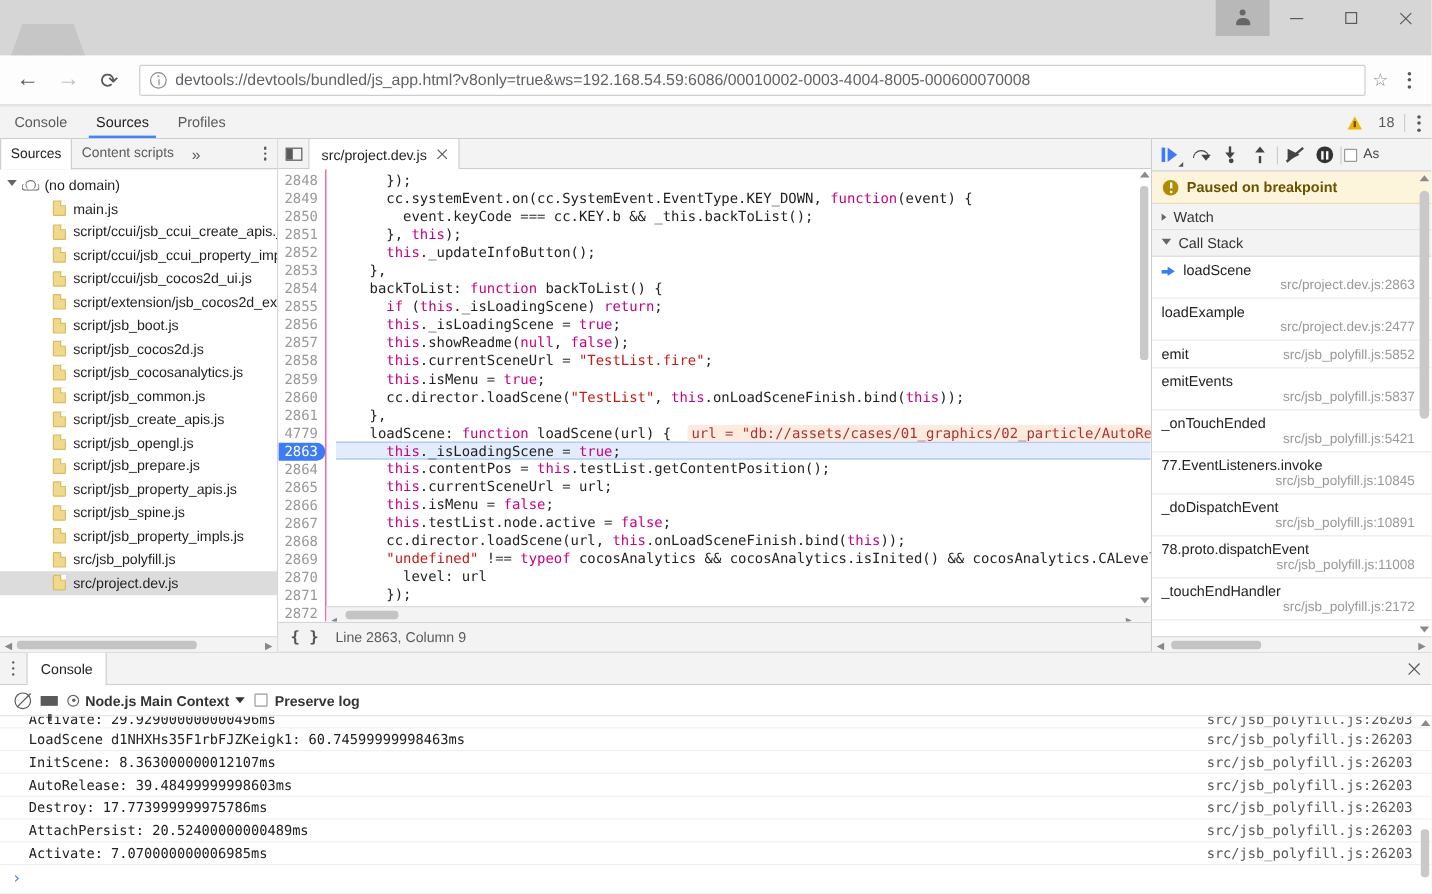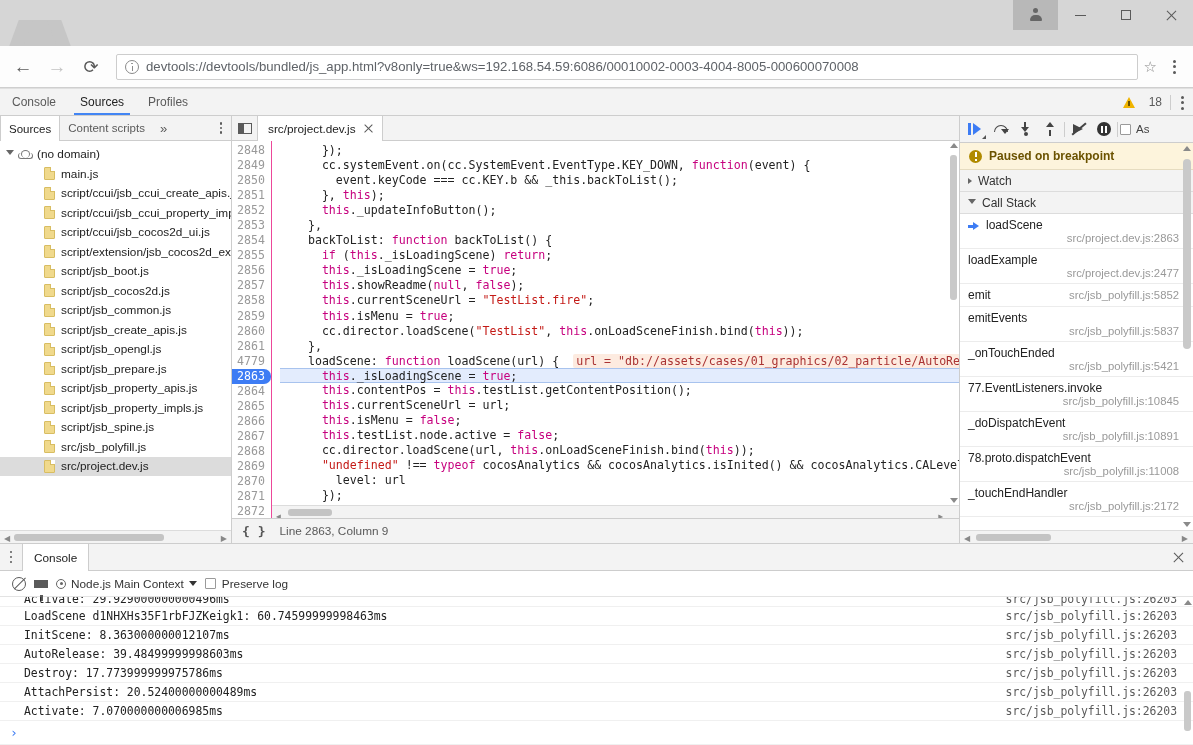--- a/index.html
+++ b/index.html
@@ -571,21 +571,21 @@
   }
   .dclose-g { width:13px;height:13px;position:relative; }
   .dclose-g:before,.dclose-g:after{content:"";position:absolute;left:0;top:6px;width:13px;height:1.3px;background:#5a5a5a;}
   .dclose-g:before{transform:rotate(45deg);} .dclose-g:after{transform:rotate(-45deg);}
 
   .console-toolbar {
     height: 26px; flex:0 0 auto;
     background:#fff; border-bottom:1px solid #e3e3e3;
     display:flex;align-items:center;gap:8px;
     padding-left:12px;
-    font-size: 11.8px; color:#333;
+    font-size: 11.8px; color:#333;font-weight:bold;
   }
   .clear-g {
     width:14px;height:14px;border:1.4px solid #5a5a5a;border-radius:50%;position:relative;
   }
   .clear-g:after{content:"";position:absolute;left:-1px;top:5px;width:16px;height:1.4px;background:#5a5a5a;transform:rotate(-45deg);}
   .filter-g {
     width:0;height:0;border-left:7px solid #5a5a5a;border-right:7px solid #5a5a5a;border-top:8px solid #5a5a5a;
     position:relative;
   }
   .filter-g:after{content:"";position:absolute;left:-1.5px;top:7px;width:3px;height:6px;background:#5a5a5a;}
@@ -730,45 +730,49 @@
               <div class="tree-item">
                 <span class="filejs"></span>
                 <span>script/jsb_boot.js</span>
               </div>
               <div class="tree-item">
                 <span class="filejs"></span>
                 <span>script/jsb_cocos2d.js</span>
               </div>
               <div class="tree-item">
                 <span class="filejs"></span>
+                <span>script/jsb_cocosanalytics.js</span>
+              </div>
+              <div class="tree-item">
+                <span class="filejs"></span>
                 <span>script/jsb_common.js</span>
               </div>
               <div class="tree-item">
                 <span class="filejs"></span>
                 <span>script/jsb_create_apis.js</span>
               </div>
               <div class="tree-item">
                 <span class="filejs"></span>
                 <span>script/jsb_opengl.js</span>
               </div>
               <div class="tree-item">
                 <span class="filejs"></span>
                 <span>script/jsb_prepare.js</span>
               </div>
               <div class="tree-item">
                 <span class="filejs"></span>
                 <span>script/jsb_property_apis.js</span>
               </div>
               <div class="tree-item">
                 <span class="filejs"></span>
+                <span>script/jsb_spine.js</span>
+              </div>
+              <div class="tree-item">
+                <span class="filejs"></span>
                 <span>script/jsb_property_impls.js</span>
-              </div>
-              <div class="tree-item">
-                <span class="filejs"></span>
-                <span>script/jsb_spine.js</span>
               </div>
               <div class="tree-item">
                 <span class="filejs"></span>
                 <span>src/jsb_polyfill.js</span>
               </div>
               <div class="tree-item selected">
                 <span class="filejs"></span>
                 <span>src/project.dev.js</span>
               </div>
             </div>

